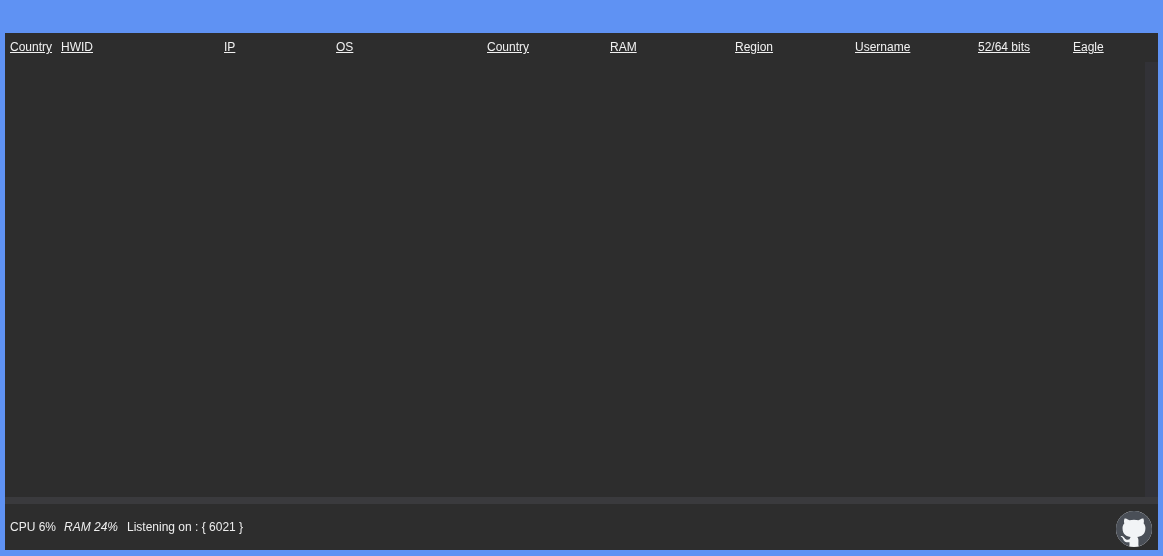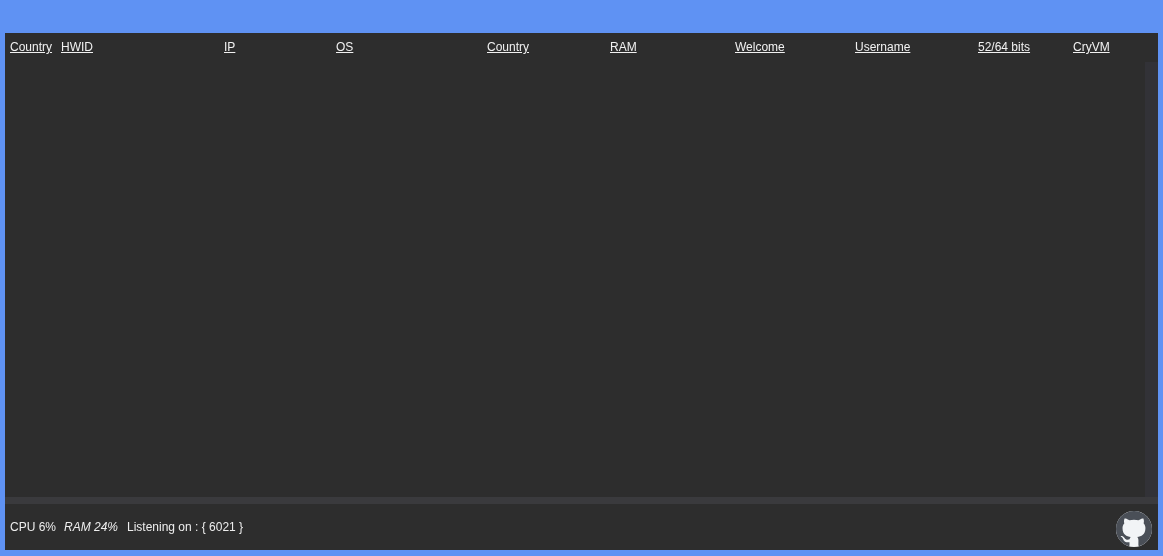--- a/index.html
+++ b/index.html
@@ -137,24 +137,24 @@
 
   <div class="content">
 
     <div class="header-row">
       <div class="col-header" style="left:5px">Country</div>
       <div class="col-header" style="left:56px">HWID</div>
       <div class="col-header" style="left:219px">IP</div>
       <div class="col-header" style="left:331px">OS</div>
       <div class="col-header" style="left:482px">Country</div>
       <div class="col-header" style="left:605px">RAM</div>
-      <div class="col-header" style="left:730px">Welcome</div>
+      <div class="col-header" style="left:730px">Region</div>
       <div class="col-header" style="left:850px">Username</div>
       <div class="col-header" style="left:973px">52/64 bits</div>
-      <div class="col-header" style="left:1068px">CryVM</div>
+      <div class="col-header" style="left:1068px">Eagle</div>
     </div>
 
     <div class="client-list"></div>
 
     <div class="vscroll-track"></div>
     <div class="hscroll-track"></div>
 
     <div class="statusbar">
       <span class="status-item status-cpu">CPU 6%</span>
       <span class="status-item status-ram">RAM 24%</span>

